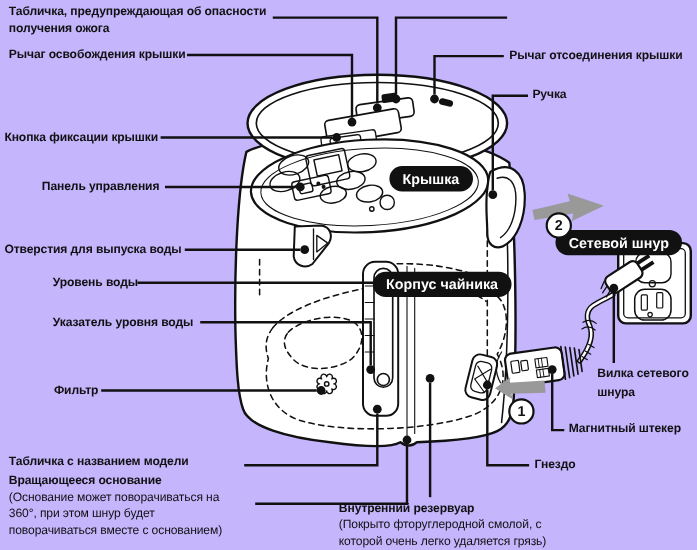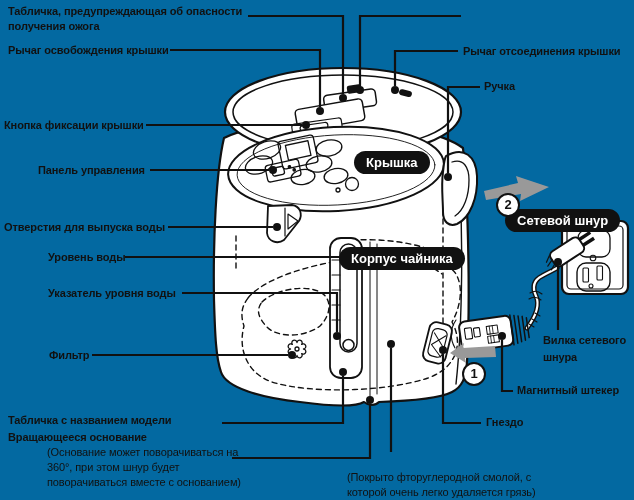--- a/index.html
+++ b/index.html
@@ -1,21 +1,21 @@
 <!DOCTYPE html>
 <html><head>
 <meta charset="utf-8">
 <style>
   html,body{margin:0;padding:0;background:#fff;}
-  #stage{position:relative;width:634px;height:500px;background:#0369a1;overflow:hidden;
+  #stage{position:relative;width:634px;height:500px;background:#c4b5fd;overflow:hidden;
          font-family:"Liberation Sans",sans-serif;}
   #art{position:absolute;left:0;top:0;z-index:1;}
   .label{position:absolute;z-index:2;font:bold 11px/14px "Liberation Sans",sans-serif;
          color:#111;white-space:nowrap;letter-spacing:-0.1px;}
-  .label.reg{font-weight:normal;margin-left:39px;}
+  .label.reg{font-weight:normal;}
   .badge{position:absolute;z-index:3;background:#111;color:#fff;border-radius:13px;
          height:23px;padding:0 12px;font:bold 13px/23px "Liberation Sans",sans-serif;
          text-align:center;white-space:nowrap;margin-top:24px;}
   .stepnum{position:absolute;z-index:3;width:20px;height:20px;border:2px solid #111;
            border-radius:50%;background:#fff;font:bold 13px/20px "Liberation Sans",sans-serif;
            text-align:center;color:#111;}
 </style>
 </head>
 <body>
 
@@ -204,20 +204,21 @@
   <div class="label reg" style="left:8px;top:460px">360°, при этом шнур будет</div>
   <div class="label reg" style="left:8px;top:475px">поворачиваться вместе с основанием)</div>
 
   <div class="label" style="left:463px;top:44px">Рычаг отсоединения крышки</div>
   <div class="label" style="left:484px;top:79px">Ручка</div>
   <div class="label" style="left:543px;top:333px">Вилка сетевого</div>
   <div class="label" style="left:543px;top:350px">шнура</div>
   <div class="label" style="left:517px;top:383px">Магнитный штекер</div>
   <div class="label" style="left:486px;top:415px">Гнездо</div>
 
+  <div class="label" style="left:308px;top:455px">Внутренний резервуар</div>
   <div class="label reg" style="left:308px;top:485px">которой очень легко удаляется грязь)</div>
   <div class="label reg" style="left:308px;top:470px">(Покрыто фторуглеродной смолой, с</div>
 
   <div class="badge" style="left:354px;top:127px">Крышка</div>
   <div class="badge" style="left:339px;top:223px">Корпус чайника</div>
   <div class="badge" style="left:505px;top:185px">Сетевой шнур</div>
 
   <div class="stepnum" style="left:496px;top:193px">2</div>
   <div class="stepnum" style="left:462px;top:362px">1</div>
 

